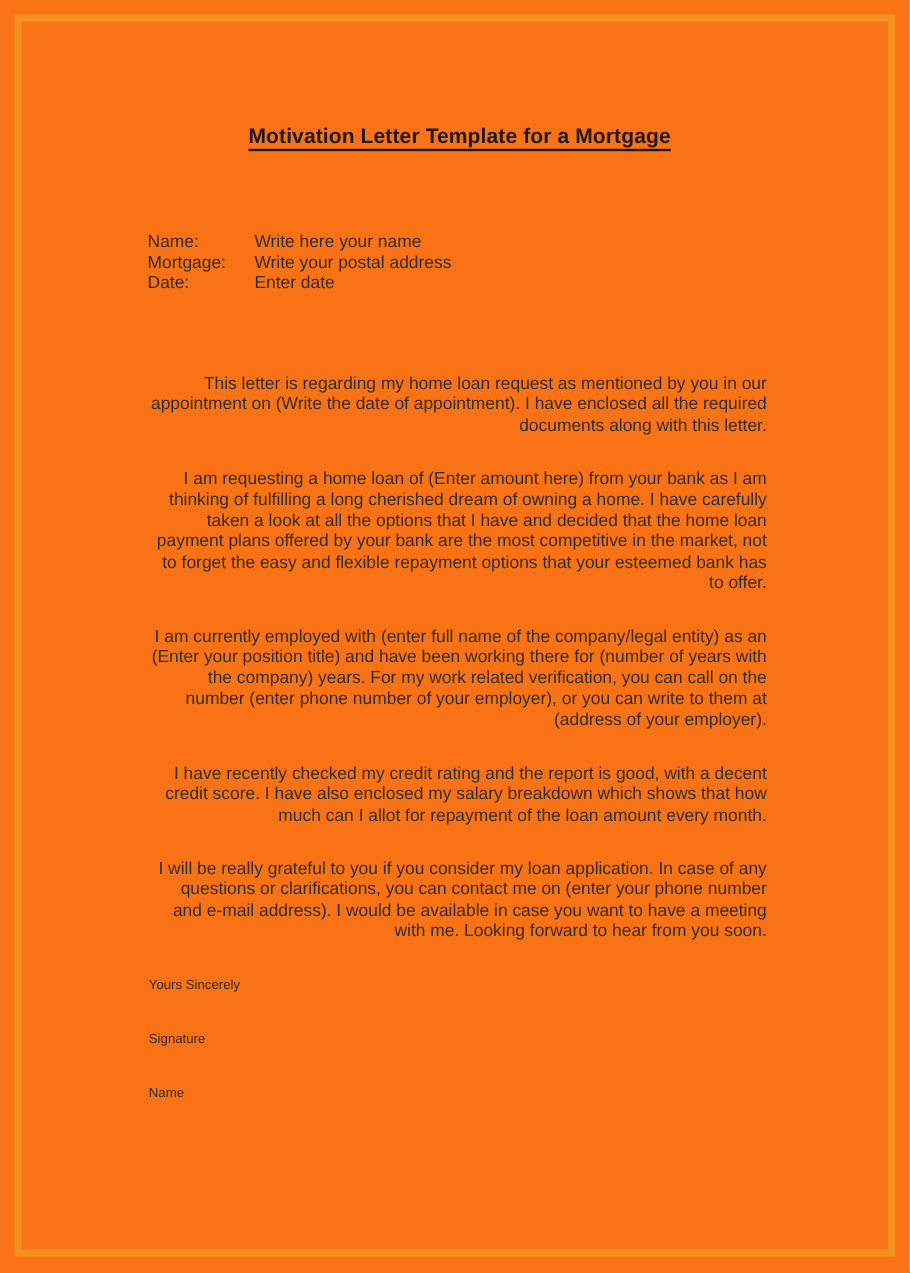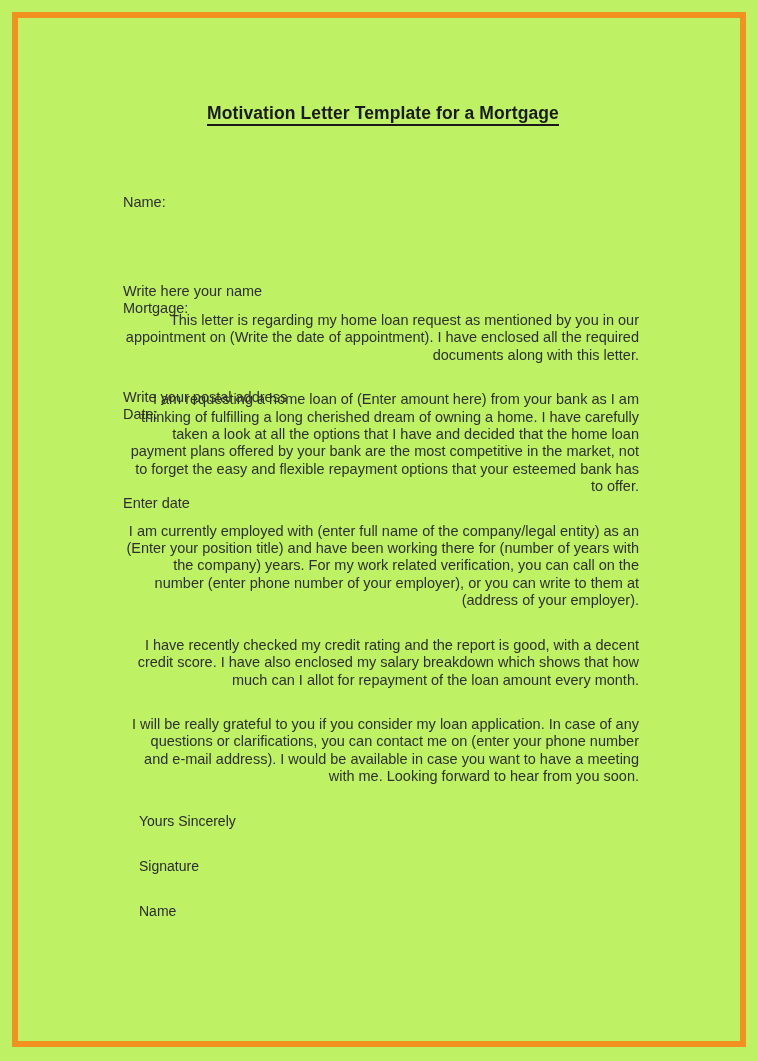--- a/index.html
+++ b/index.html
@@ -12,21 +12,21 @@
     height: 1061px;
     font-family: "Liberation Sans", sans-serif;
     color: #2b2b2b;
     overflow: hidden;
   }
 
   .page {
     position: relative;
     width: 758px;
     height: 1061px;
-    background: #bef264;
+    background: #f97316;
     box-sizing: border-box;
   }
 
   
   .frame {
     position: absolute;
     left: 12px;
     top: 12px;
     width: 734px;
     height: 1035px;
@@ -66,21 +66,20 @@
     position: absolute;
     left: 0;
     top: 194px;
     width: 420px;
   }
   .meta-row {
     display: flex;
     font-size: 14.5px;
     line-height: 17px;
     color: #2f2f2f;
-    flex-direction: column;
   }
   .meta-label {
     width: 89px;
     flex: 0 0 89px;
   }
   .meta-value {
     flex: 1 1 auto;
   }
 
   .body-block {
@@ -101,23 +100,23 @@
     line-height: 17.4px;
     margin: 0 0 27px 0;
     text-align: right;
     color: #2f2f2f;
   }
 
   .closing {
     margin: 0;
   }
   .closing-line {
-    font-size: 14px;
+    font-size: 11px;
     line-height: 17px;
-    margin: 0 0 28px 16px;
+    margin: 0 0 28px 1px;
   }
   .closing-line:last-child {
     margin-bottom: 0;
   }
 </style>
 </head>
 <body>
 
 <div class="page">
 

